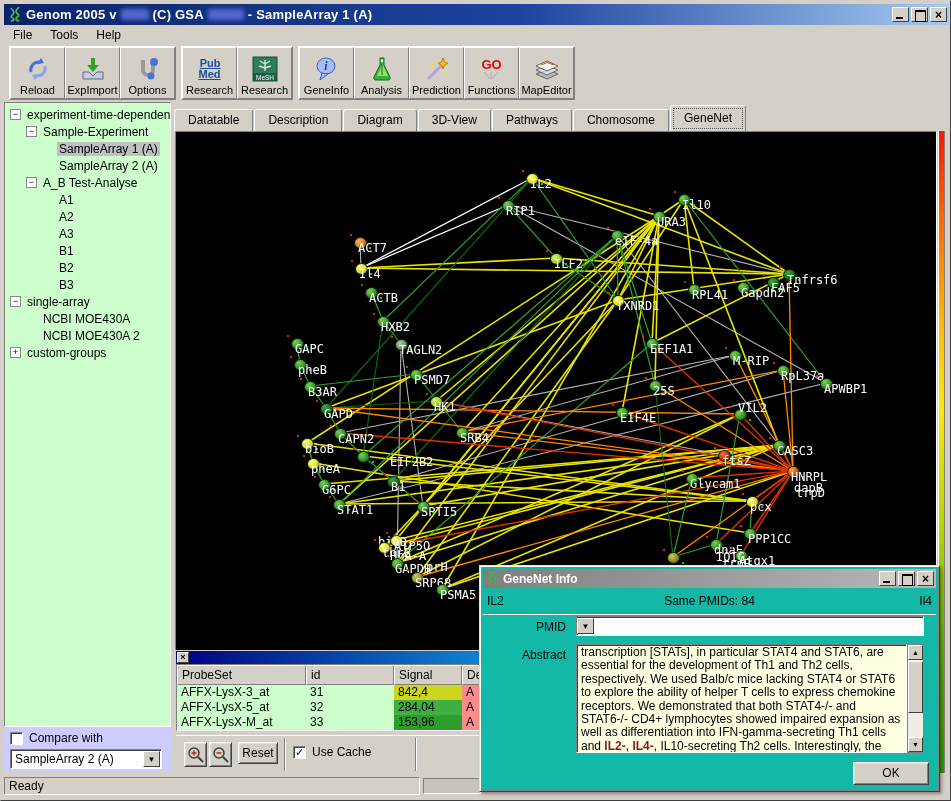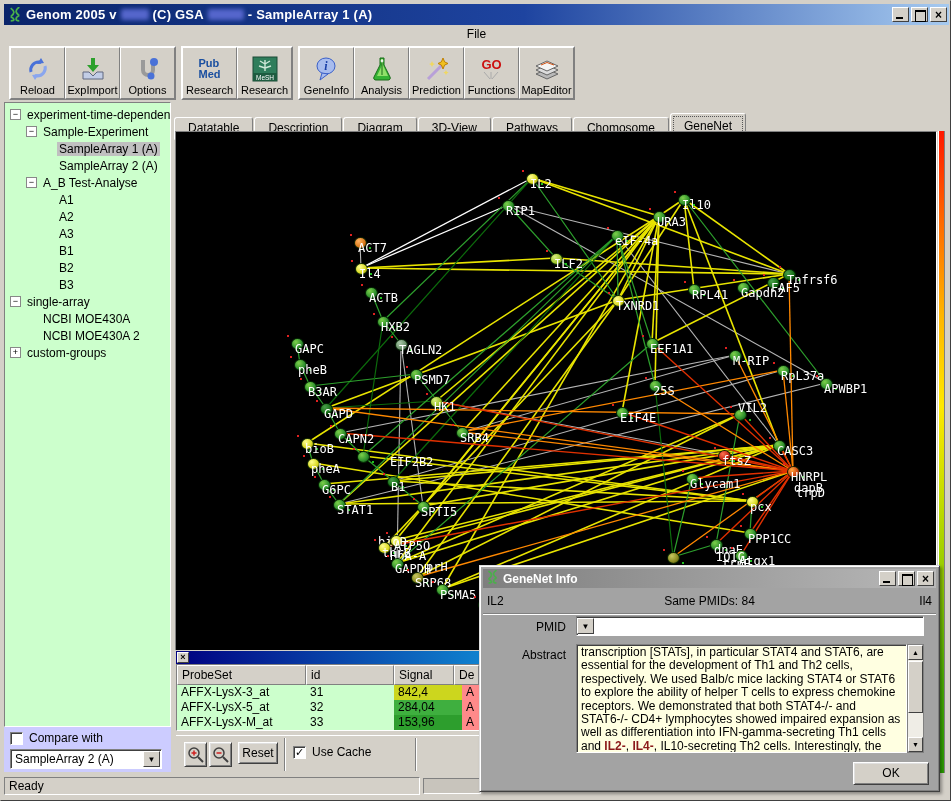--- a/index.html
+++ b/index.html
@@ -15,29 +15,29 @@
   #titlebar .ttext { color:#fff; font-weight:bold; font-size:13px; letter-spacing:.2px; white-space:nowrap; }
   .blurbit { display:inline-block; height:11px; background:#56c; border-radius:2px; filter:blur(2px); vertical-align:-1px; margin:0 4px; }
   .winbtns { margin-left:auto; display:flex; gap:2px; }
   .wbtn { width:17px; height:15px; background:#d4d0c8; border:1px solid; border-color:#fff #404040 #404040 #fff;
           display:flex; align-items:center; justify-content:center; font-size:10px; font-weight:bold; color:#000; position:relative; }
   .wbtn.min::after { content:""; position:absolute; left:3px; bottom:2px; width:7px; height:2px; background:#000; }
   .wbtn.max::after { content:""; position:absolute; left:3px; top:2px; width:9px; height:9px; border:1px solid #000; border-top-width:2px; }
   .wbtn.close { font-size:12px; }
 
   
-  #menubar { position:absolute; left:3px; top:24px; width:945px; height:20px; display:flex; align-items:center;flex-direction:column; }
+  #menubar { position:absolute; left:3px; top:24px; width:945px; height:20px; display:flex; align-items:center; }
   .menu-item { padding:2px 9px; }
   #toolbar { position:absolute; left:3px; top:44px; width:945px; height:56px; display:flex; align-items:flex-start; padding-top:1px; }
   .tgroup { display:flex; margin-left:5px; border:1px solid; border-color:#fff #808080 #808080 #fff; }
   .tbtn { width:55px; height:52px; background:#d4d0c8; border:1px solid; border-color:#fff #808080 #808080 #fff;
           display:flex; flex-direction:column; align-items:center; justify-content:flex-end; padding-bottom:2px; }
   .tbtn .ticon { height:30px; display:flex; align-items:center; justify-content:center; }
   .tbtn .tlabel { font-size:11px; color:#000; }
-  .pubmed { font-weight:bold; color:#1a4fa0; font-size:11px; line-height:11px; text-align:left; }
+  .pubmed { font-weight:bold; color:#1a4fa0; font-size:11px; line-height:11px; text-align:right;text-decoration:underline; }
   .goicon { font-weight:bold; color:#cc1111; font-size:13px; text-align:center; line-height:11px; }
   .goicon svg { display:block; margin:1px auto 0; }
   #filterbox { position:absolute; right:7px; top:2px; width:118px; height:51px; border:1px solid; border-color:#fff #808080 #808080 #fff; padding:4px 5px; }
   #filterbox .row { display:flex; align-items:center; gap:5px; margin-bottom:5px; }
   .cb { width:13px; height:13px; background:#fff; border:1px solid; border-color:#808080 #fff #fff #808080; box-shadow:inset 1px 1px 0 #404040;
         font-size:11px; line-height:11px; text-align:center; color:#000; }
   #configure-btn { width:104px; height:20px; background:#d4d0c8; border:1px solid; border-color:#fff #404040 #404040 #fff; box-shadow:inset 1px 1px 0 #dfdfdf, inset -1px -1px 0 #808080;
         text-align:center; line-height:18px; }
 
   
@@ -49,21 +49,21 @@
   .tree-label.sel { background:#c0c0c0; }
   #comparepanel { position:absolute; left:3px; top:726px; width:167px; height:45px; background:#ccccff; padding:4px 6px; }
   #comparepanel .row { display:flex; align-items:center; gap:6px; margin-bottom:4px; }
   .combo { background:#fff; border:1px solid; border-color:#808080 #fff #fff #808080; box-shadow:inset 1px 1px 0 #404040;
            height:20px; display:flex; align-items:center; }
   .combo .cval { flex:1; padding-left:4px; white-space:nowrap; overflow:hidden; }
   .combo .carrow { width:17px; height:16px; margin-right:1px; background:#d4d0c8; border:1px solid; border-color:#fff #404040 #404040 #fff;
            font-size:8px; text-align:center; line-height:15px; color:#000; flex:none; }
 
   
-  #tabs { position:absolute; left:173px; top:102px; width:764px; height:29px; display:flex; align-items:flex-end;margin-top:8px; }
+  #tabs { position:absolute; left:173px; top:102px; width:764px; height:29px; display:flex; align-items:flex-end; }
   .tab { height:23px; padding:0 13px; background:#d4d0c8; border:1px solid; border-color:#fff #808080 transparent #fff;
          border-radius:3px 3px 0 0; line-height:21px; margin-right:1px; }
   .tab.active { height:27px; line-height:25px; outline:1px dotted #555; outline-offset:-4px; }
 
   
   #canvas { position:absolute; left:174px; top:130px; width:762px; height:520px; background:#000;
             border:1px solid; border-color:#808080 #fff #fff #808080; overflow:hidden; }
   #edges { position:absolute; left:0; top:0; }
   .gnode { position:absolute; width:13px; height:12px; border-radius:50%; border:1px solid rgba(0,30,0,.9); }
   .gnode::before { content:""; position:absolute; left:-5px; top:-4px; width:2px; height:2px; background:#e02020; }
@@ -100,21 +100,21 @@
   #reset-btn { position:absolute; left:62px; top:6px; width:40px; height:22px; background:#d4d0c8; border:1px solid; border-color:#fff #404040 #404040 #fff;
           box-shadow:inset 1px 1px 0 #dfdfdf, inset -1px -1px 0 #808080; text-align:center; line-height:20px; }
   #usecache { position:absolute; left:117px; top:9px; display:flex; gap:6px; align-items:center; }
 
   
   #statusbar { position:absolute; left:3px; top:773px; width:945px; height:23px; background:#d4d0c8; padding-top:3px; }
   #status-cell { position:absolute; left:0; top:3px; width:416px; height:18px; border:1px solid; border-color:#808080 #fff #fff #808080; padding:1px 4px; }
   #progress-cell { position:absolute; left:419px; top:4px; width:58px; height:16px; border:1px solid; border-color:#808080 #fff #fff #808080; background:#c8c4bc; }
 
   
-  #gnwin { position:absolute; left:478px; top:564px; width:461px; height:227px; background:#a3a3a3; z-index:50;
+  #gnwin { position:absolute; left:478px; top:564px; width:461px; height:227px; background:#14b8a6; z-index:50;
            border:1px solid; border-color:#dfdfdf #404040 #404040 #dfdfdf; box-shadow:inset 1px 1px 0 #fff, inset -1px -1px 0 #808080, 2px 2px 3px rgba(0,0,0,.35); padding:3px; }
   #gn-titlebar { height:19px; background:linear-gradient(to right,#7f7f7f,#b8b8b8); display:flex; align-items:center; padding:0 2px; }
   #gn-titlebar .ttext { color:#fff; font-weight:bold; font-size:12px; margin-left:3px; }
   #gn-head { position:relative; height:26px; border-bottom:1px solid #808080; box-shadow:0 1px 0 #fff; }
   #gn-gene-left { position:absolute; left:4px; top:6px; }
   #gn-pmids { position:absolute; left:0; right:0; top:6px; text-align:center; }
   #gn-gene-right { position:absolute; right:4px; top:6px; }
   #gn-pmid-row { position:absolute; left:0; top:50px; width:100%; }
   #gn-pmid-label { position:absolute; left:28px; top:4px; width:58px; text-align:right; }
   #gn-pmid-combo { position:absolute; left:96px; top:0; width:348px; }
@@ -587,21 +587,21 @@
   <div id="colorbar" style="background: linear-gradient(rgb(255, 24, 0), rgb(255, 106, 0), rgb(255, 180, 0), rgb(255, 232, 0), rgb(196, 220, 0), rgb(140, 200, 0), rgb(76, 176, 0), rgb(42, 160, 0));"></div>
 
   <div id="bottompanel">
     <div id="mini-titlebar">
       <span id="mini-close">×</span>
     </div>
     <div id="ptable">
         <div class="th-row">
           <div class="th" style="width: 129px;">ProbeSet</div>
           <div class="th" style="width: 88px;">id</div>
-          <div class="th" style="width: 60px;">Signal</div>
+          <div class="th" style="width: 68px;">Signal</div>
           <div class="th" style="width: 25px;">De</div>
         </div>
         <div class="td-row">
           <div class="td" style="width: 129px;">AFFX-LysX-3_at</div>
           <div class="td" style="width: 88px;">31</div>
           <div class="td" style="width: 68px; background: rgb(204, 214, 30);">842,4</div>
           <div class="td" style="width: 25px; background: rgb(255, 138, 138);">A</div>
         </div>
         <div class="td-row">
           <div class="td" style="width: 129px;">AFFX-LysX-5_at</div>

